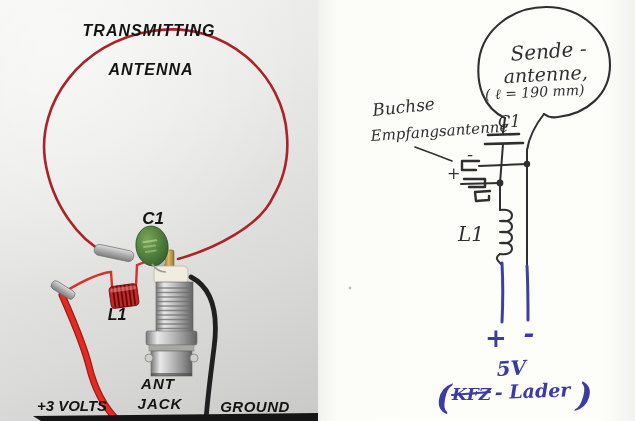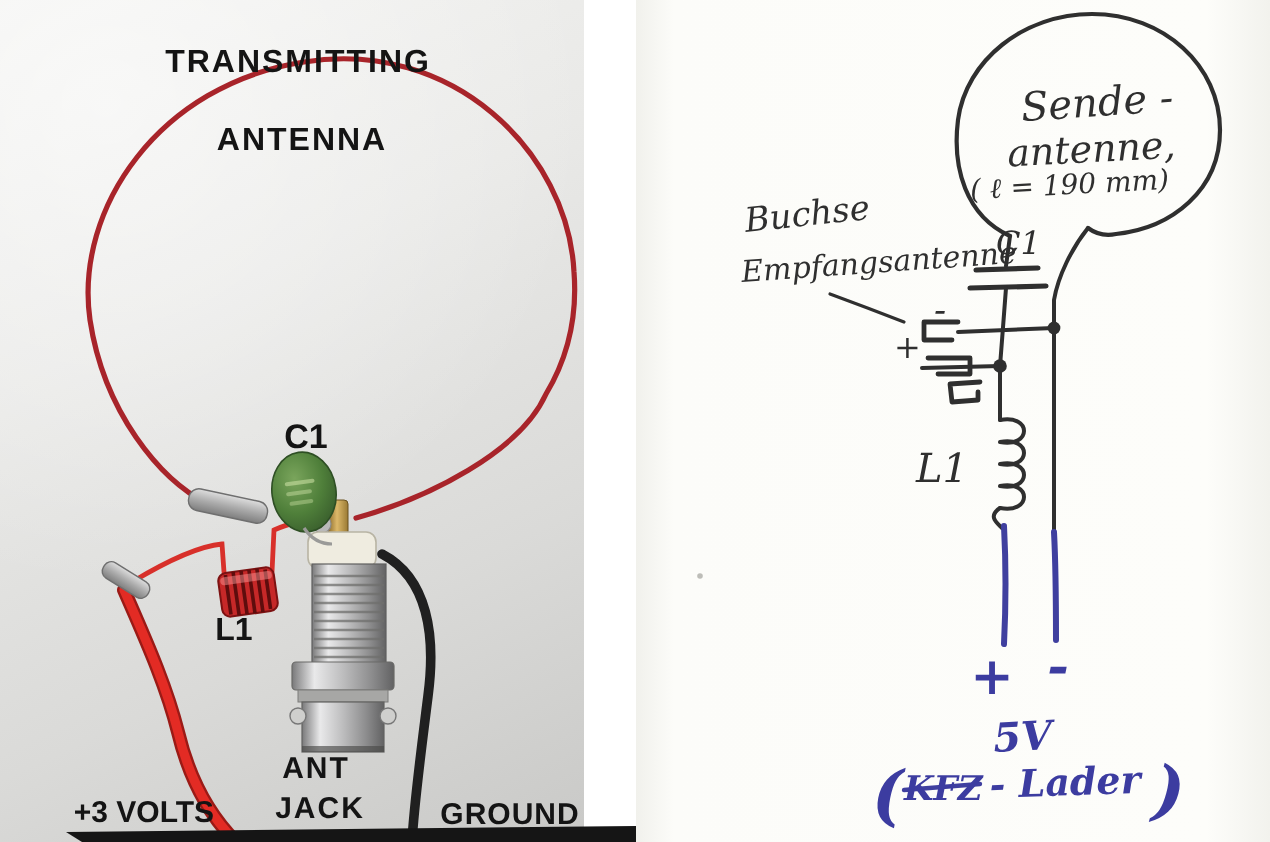--- a/index.html
+++ b/index.html
@@ -2,24 +2,25 @@
 <html><head>
 <meta charset="utf-8">
 <style>
   html,body{margin:0;padding:0;background:#888;}
   #stage{
     position:relative;width:635px;height:421px;overflow:hidden;
     font-family:"Liberation Sans",sans-serif;background:#fff;
   }
   
   #photo-panel{
-    position:absolute;left:0;top:0;width:292px;height:421px;
+    position:absolute;left:0;top:0;width:318px;height:421px;
     background:
       radial-gradient(circle at 18% 12%, rgba(255,255,255,.55), rgba(255,255,255,0) 55%),
       linear-gradient(155deg,#f3f3f1 0%,#e9e9e7 35%,#dadad8 70%,#c9c9c7 100%);
+    font-style: italic;
   }
   #photo-panel svg{position:absolute;left:0;top:0;}
   .photo-label{
     font-family:"Liberation Sans",sans-serif;font-weight:bold;fill:#141414;
   }
   
   #schematic-panel{
     position:absolute;left:318px;top:0;width:317px;height:421px;
     background:
       linear-gradient(90deg,#f1f1ec 0%,#fcfcf9 6%,#fdfdfa 90%,#f2f2ed 100%),

